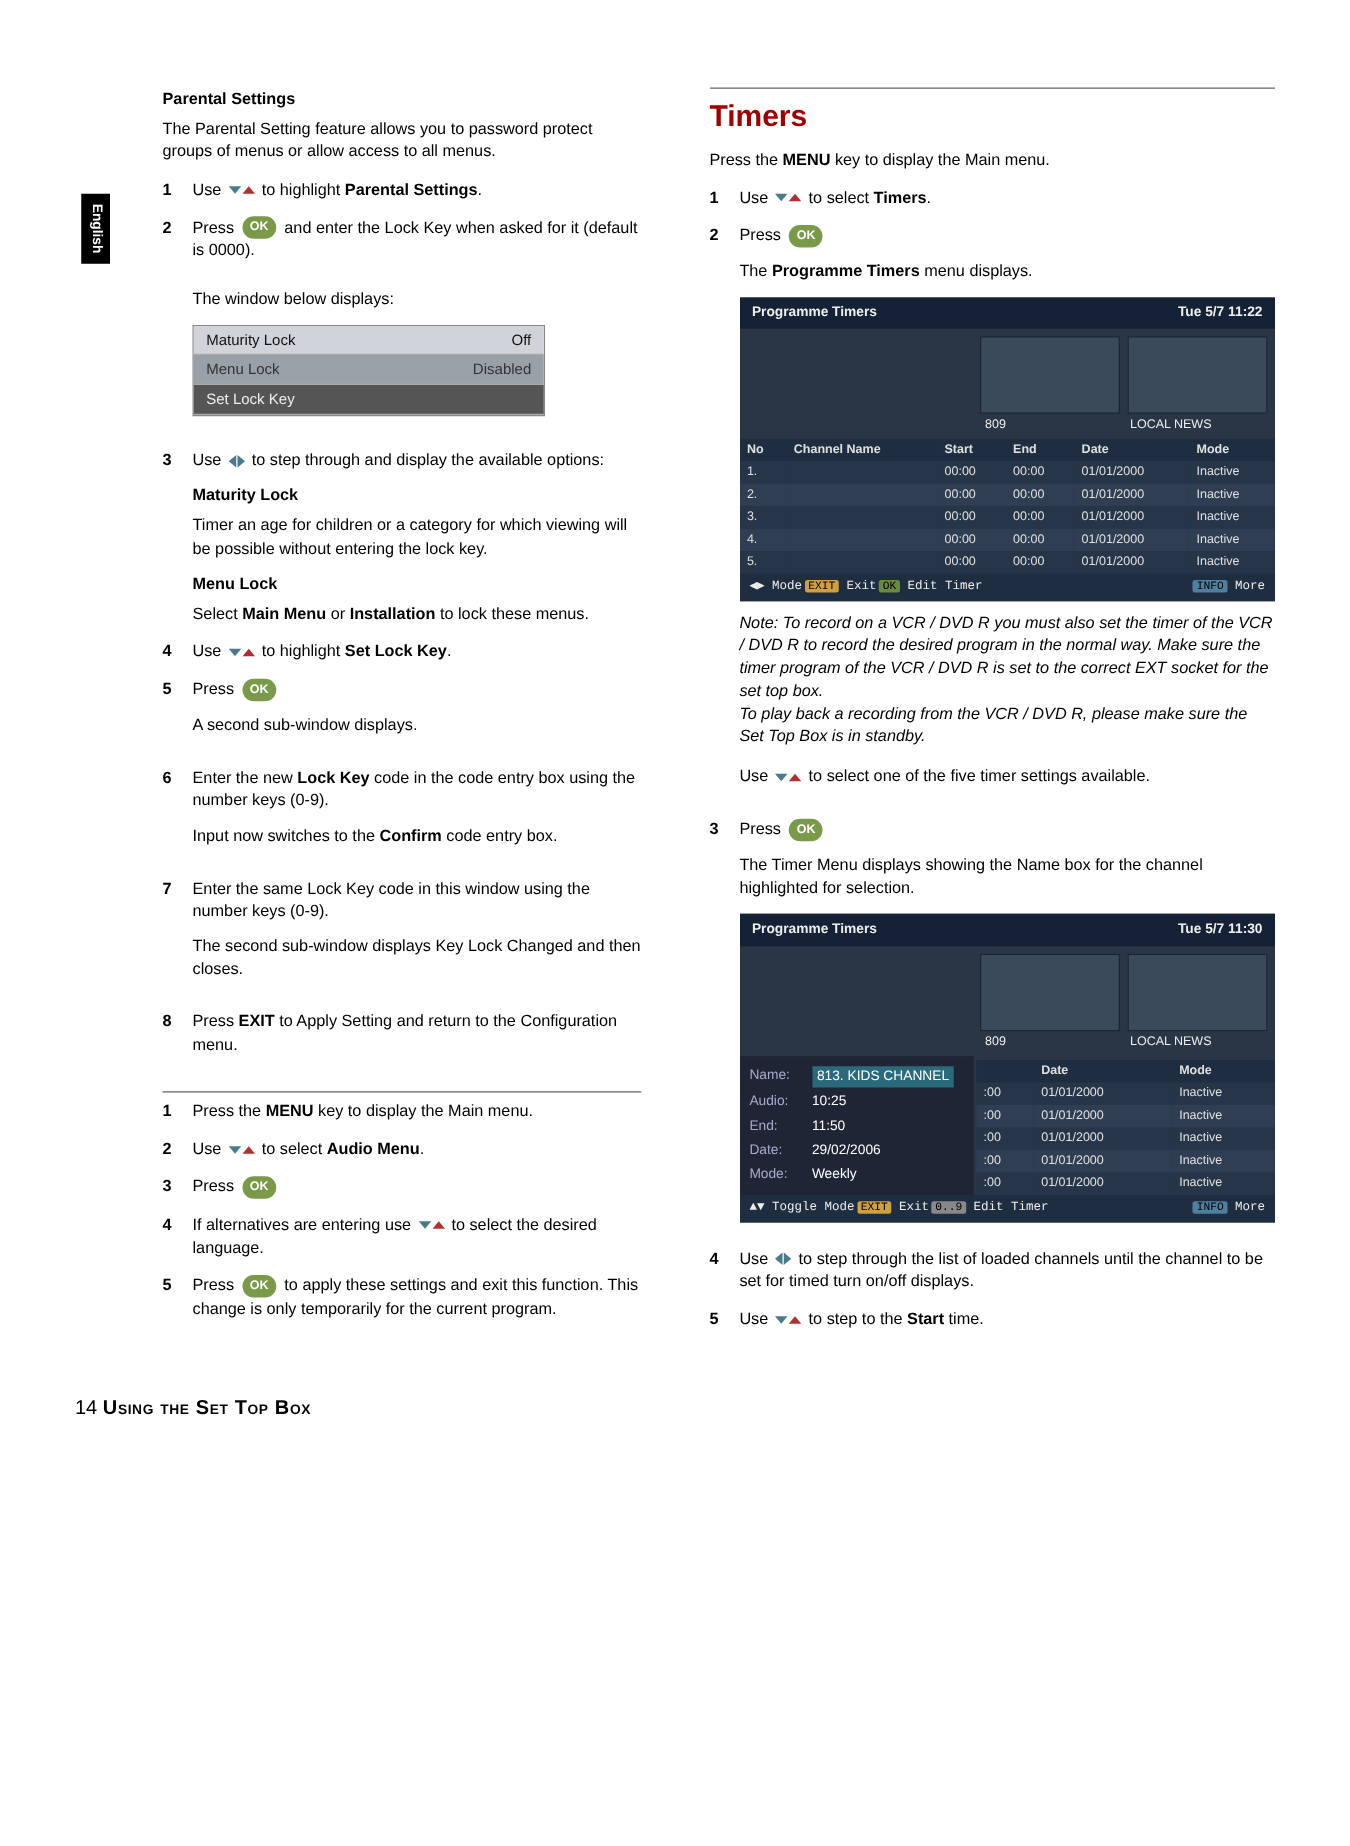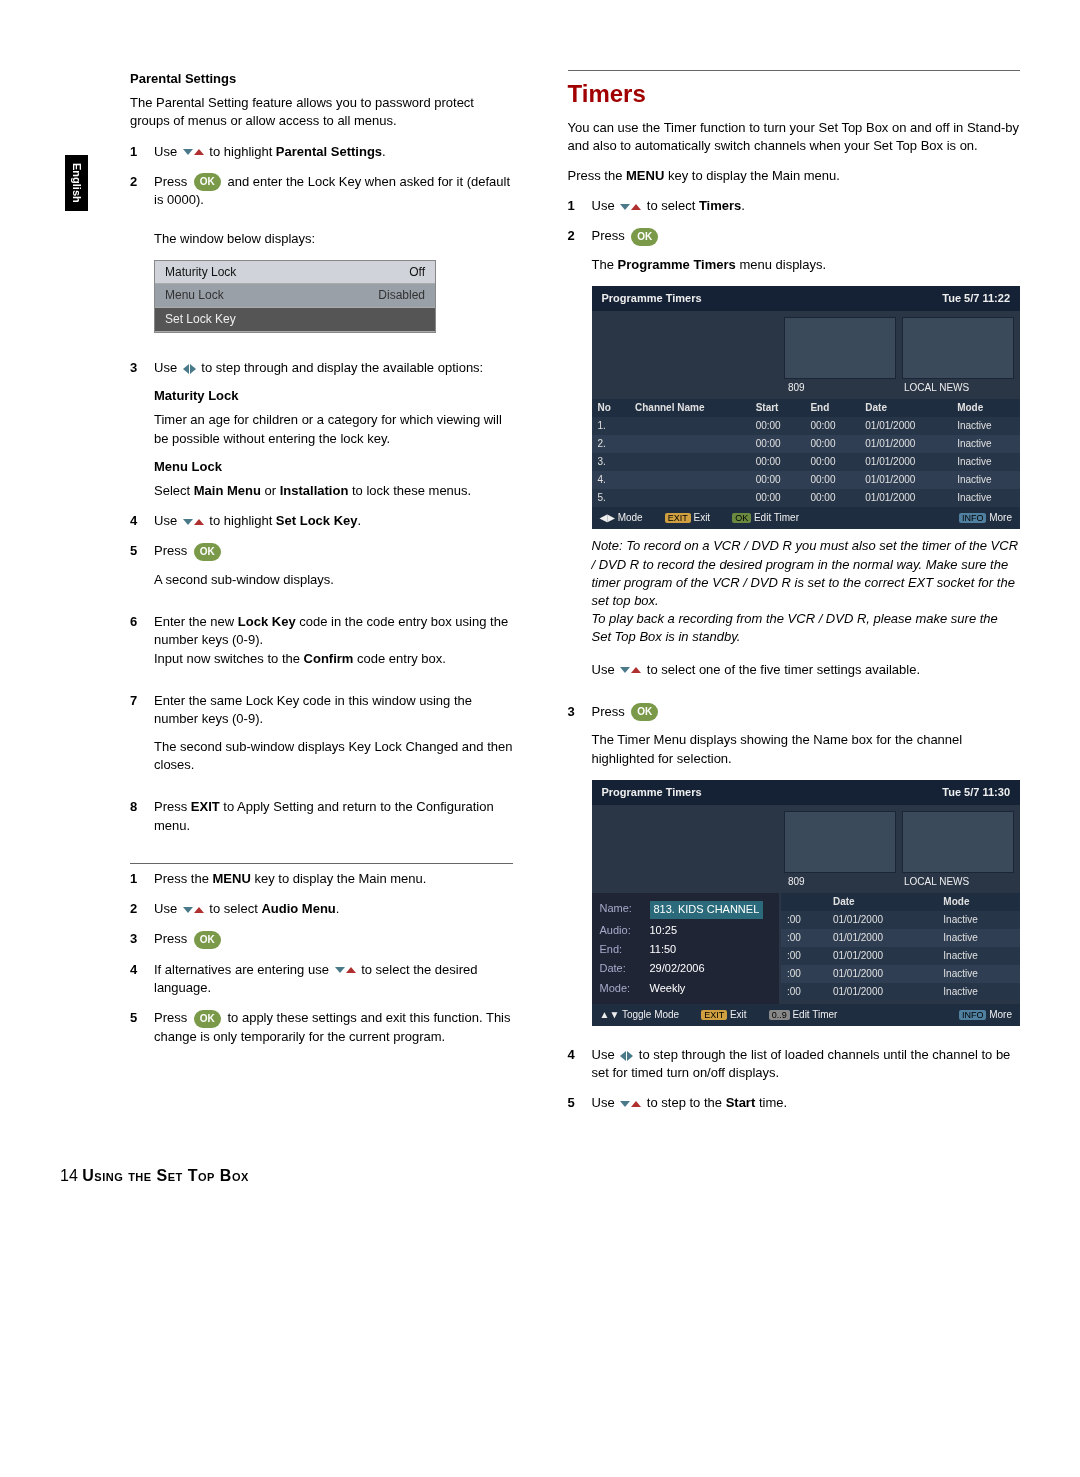--- a/index.html
+++ b/index.html
@@ -172,33 +172,35 @@
   }
   .timer-window th {
     background: #1f2d40;
   }
   .timer-window tr:nth-child(even) td { background: #2f3e52; }
   .timer-window tr:nth-child(odd) td { background: #263547; }
   .timer-window .footer {
     padding: 4px 8px;
     font-size: 10px;
     display: flex;
-    gap: 22px;
+    gap: 2px;
     background: #1f2d40;
+    font-family: Liberation Mono, monospace;
   }
   .timer-window .badge {
     background: #888; color: #000; font-size: 9px;
     padding: 0 3px; border-radius: 2px;
   }
   .timer-window .badge.exit { background: #d0a040; }
   .timer-window .badge.ok { background: #6a8a40; }
   .timer-window .badge.info { background: #5080a0; }
   .timer-side {
     display: flex;
     gap: 2px;
+    align-items: flex-end;
   }
   .timer-side .form-pane {
     width: 40%;
     background: #1f2535;
     padding: 6px 8px;
   }
   .timer-side .form-pane div { display: flex; gap: 8px; padding: 2px 0; }
   .timer-side .form-pane .lbl { color: #aac; width: 42px; }
   .timer-side .form-pane .val { color: #fff; }
   .timer-side .val.hl { background: #2a6a7a; padding: 1px 4px; }
@@ -301,21 +303,21 @@
         <span class="body">
           <span>Press </span>
           <span class="ok-btn">OK</span>
           <p style="margin-top:10px">A second sub-window displays.</p>
         </span>
       </li>
       <li>
         <span class="num">6</span>
         <span class="body">
           <span>Enter the new </span><b>Lock Key</b><span> code in the code entry box using the number keys (0-9).</span>
-          <p style="">
+          <p style="margin-top:10px">
             <span>Input now switches to the </span><b>Confirm</b><span> code entry box.</span>
           </p>
         </span>
       </li>
       <li>
         <span class="num">7</span>
         <span class="body">
           <span>Enter the same Lock Key code in this window using the number keys (0-9).</span>
           <p style="margin-top:10px">The second sub-window displays Key Lock Changed and then closes.</p>
         </span>
@@ -374,21 +376,20 @@
         </span>
       </li>
     </ol>
 
   </div>
     </div>
 
   <div class="col">
     <hr class="section-rule" style="margin-top:0">
     <div class="heading-red">Timers</div>
-    <p>You can use the Timer function to turn your Set Top Box on and off in Stand-by and also to automatically switch channels when your Set Top Box is on.</p>
     <p>
       <span>Press the </span><b>MENU</b><span> key to display the Main menu.</span>
     </p>
 
     <ol class="steps">
       <li>
         <span class="num">1</span>
         <span class="body">
           <span>Use </span>
           <span class="icon">

